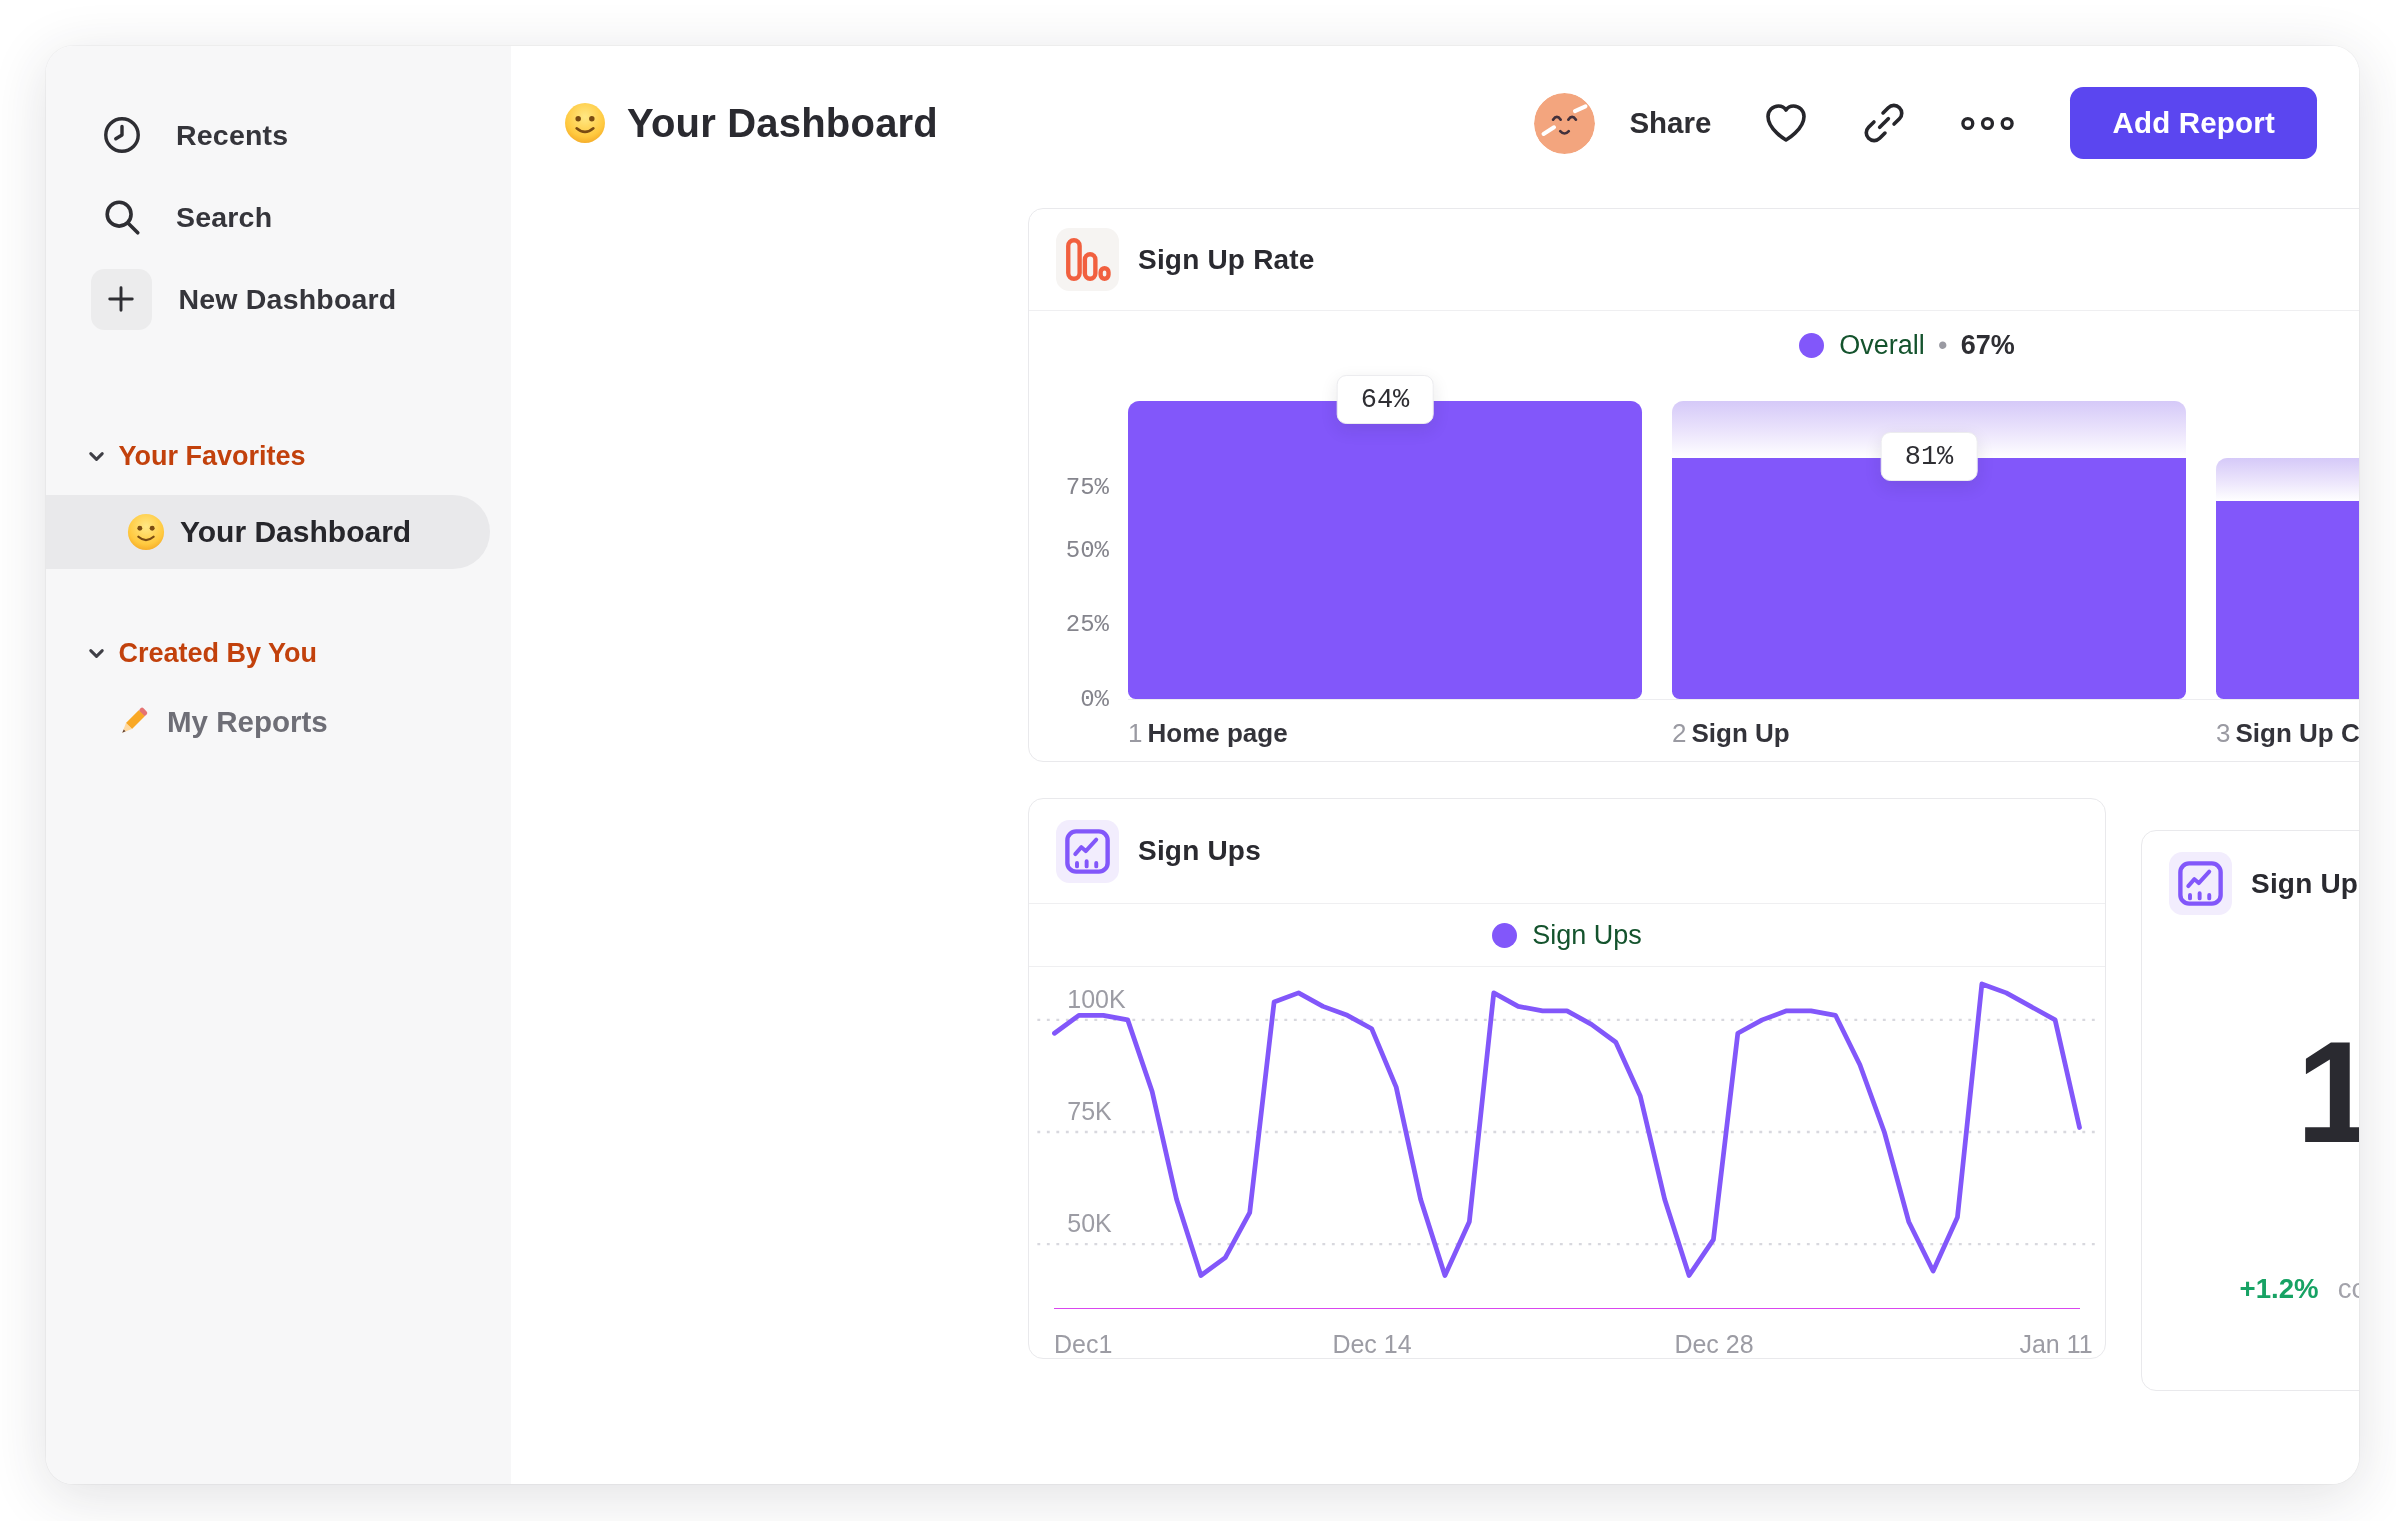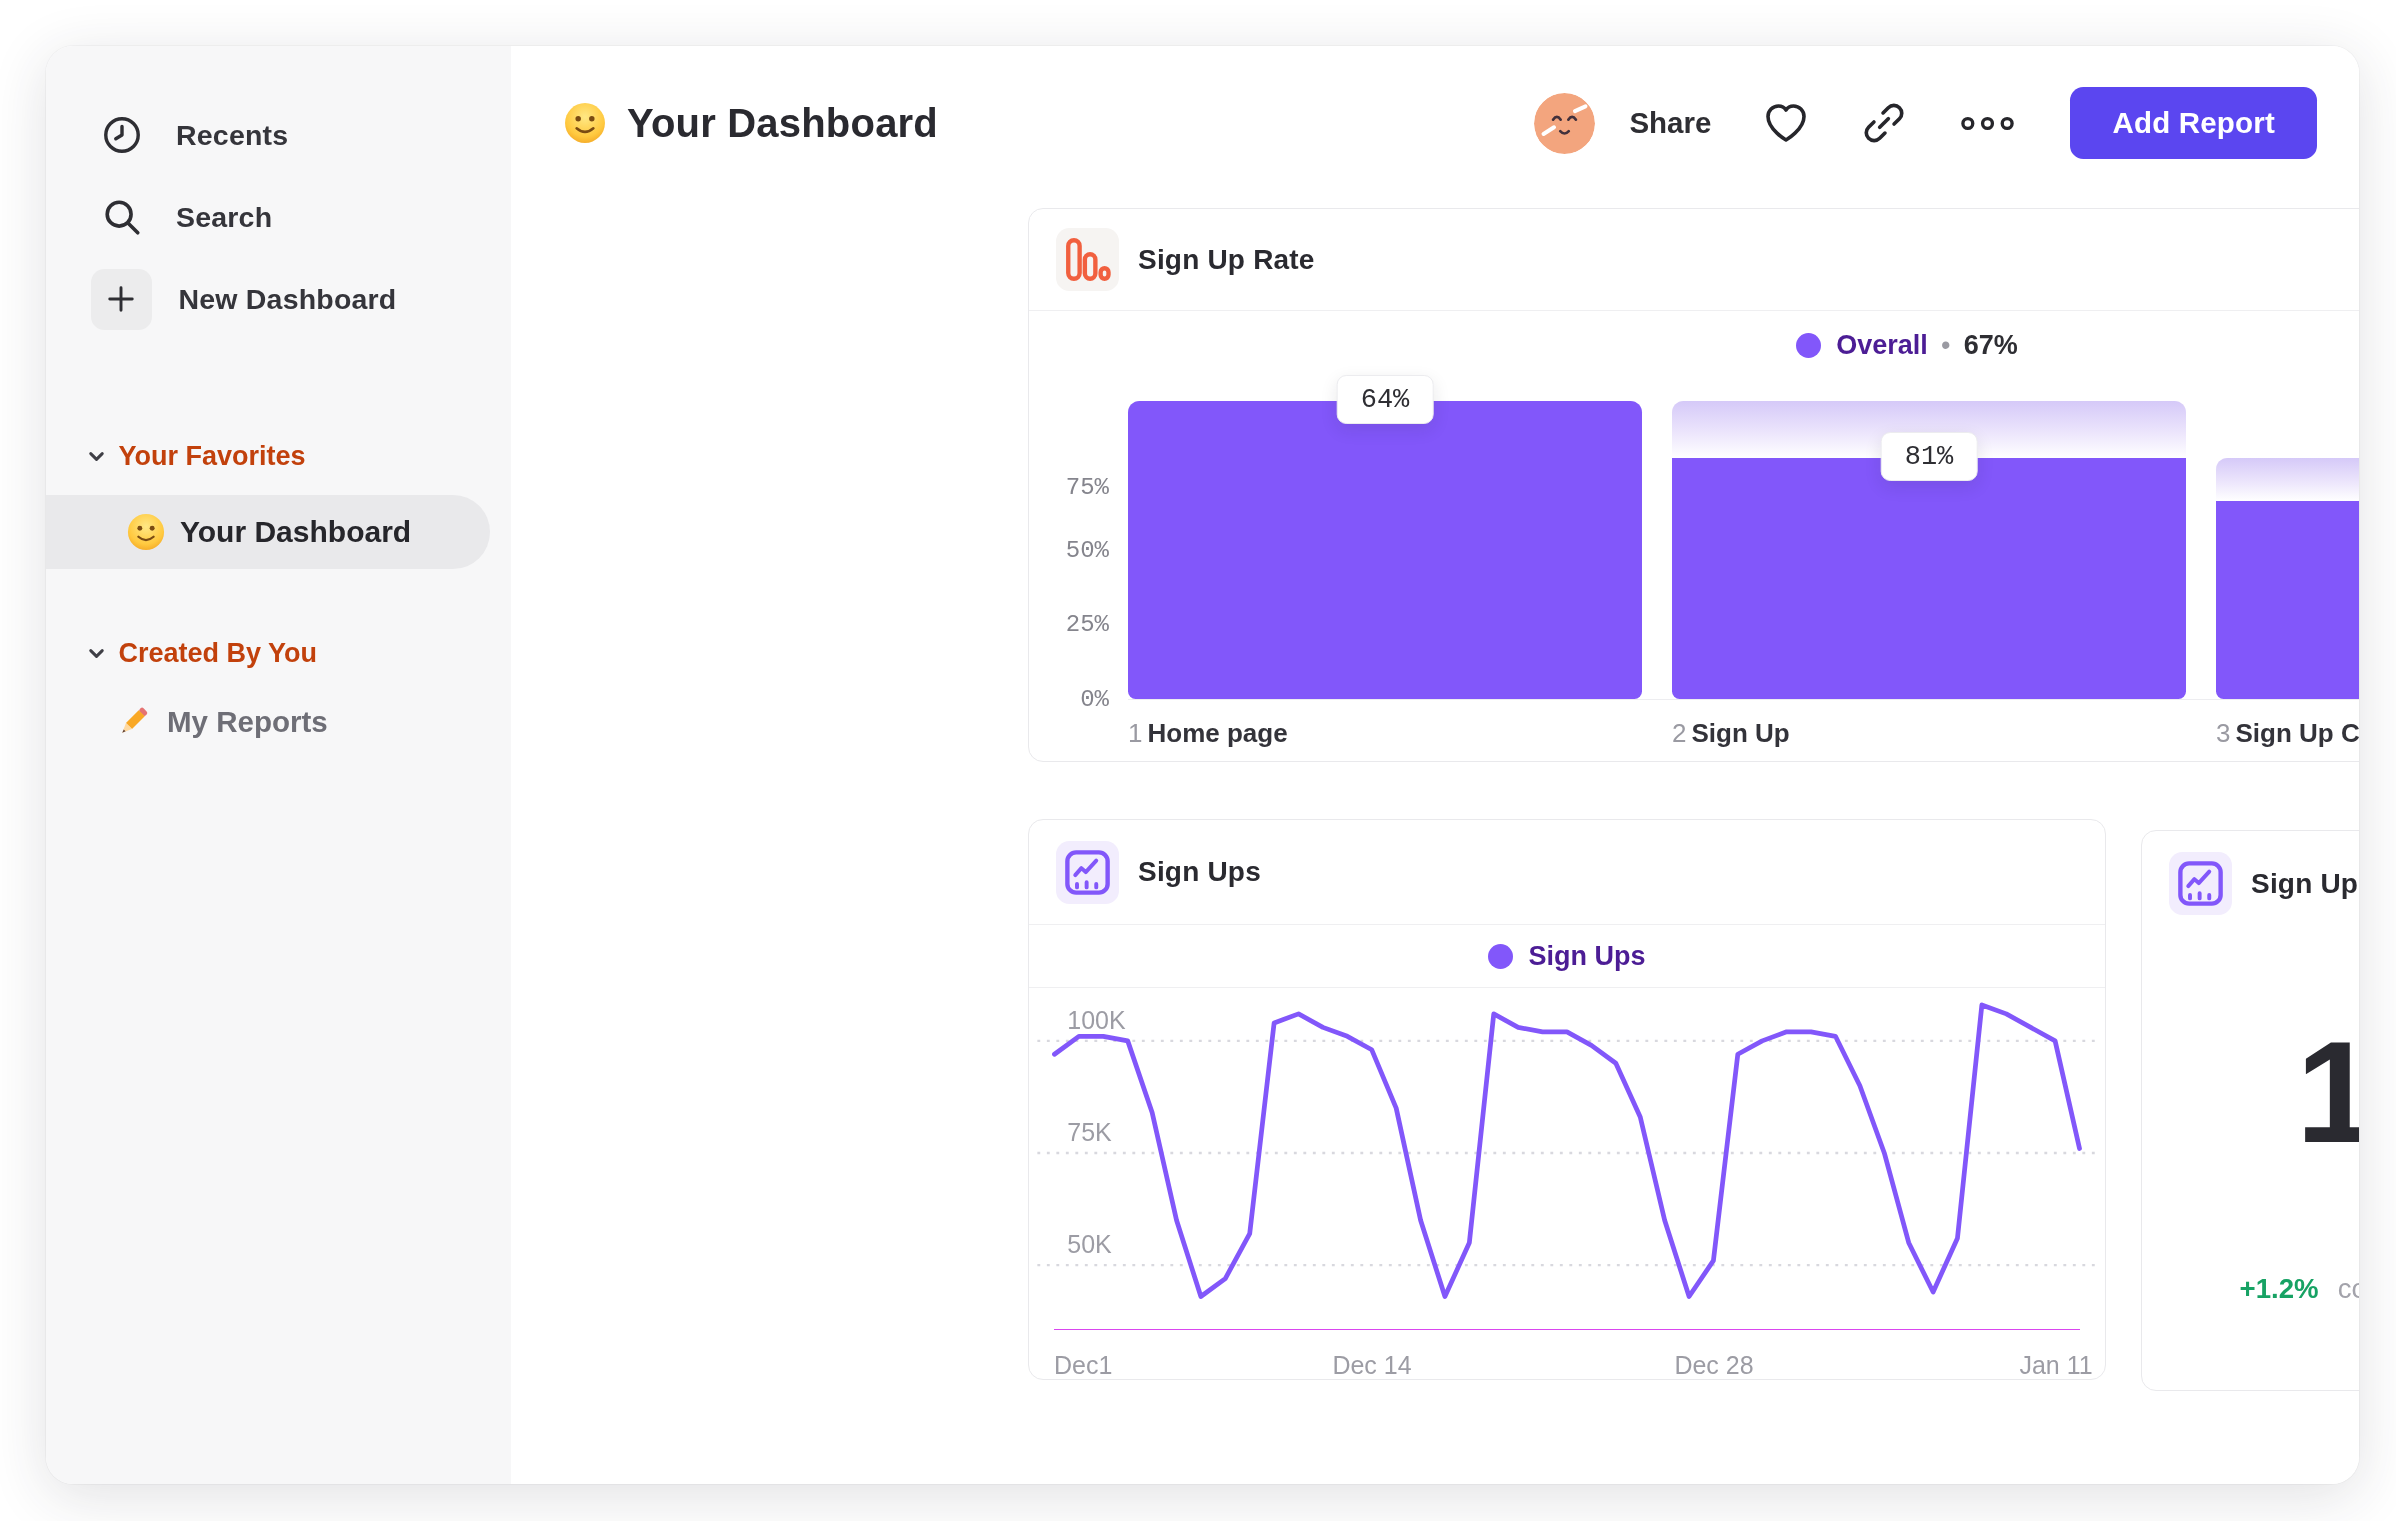--- a/index.html
+++ b/index.html
@@ -52,21 +52,21 @@
   
   .card { position:absolute; background:#fff; border:1px solid #e9e9ec; border-radius:15px; }
   .card-header { display:flex; align-items:center; padding:0 40px 0 27px; position:relative; }
   .card-icon { width:63px; height:63px; border-radius:13.3px; display:flex; align-items:center; justify-content:center; flex:none; }
   .card-icon.orange-bg { background:#f6f4f2; }
   .card-icon.purple-bg { background:#f2edfd; }
   .card-title { margin-left:19px; font-size:28px; font-weight:700; color:#2a2a30; letter-spacing:0.2px; }
 
   .legend-row { display:flex; align-items:center; justify-content:center; }
   .legend-dot { width:25px; height:25px; border-radius:50%; background:#8257fa; flex:none; }
-  .legend-text { margin-left:15px; font-size:27px; font-weight:700; color:#4c1d95; }
+  .legend-text { margin-left:15px; font-size:27px; font-weight:400; color:#14532d; }
   .legend-sep { margin:0 13.3px; font-size:27px; color:#9a9aa2; }
   .legend-val { font-size:27px; font-weight:600; color:#2e2e33; }
 
   
   #card-funnel { left:517px; top:162px; width:1758px; height:554px; }
   #card-funnel .card-header { height:102px; border-bottom:1px solid #efeff1; }
   #card-funnel .legend-row { height:68px; }
   .funnel-chart { position:absolute; left:0; right:0; top:171px; bottom:0; }
   .funnel-axis { position:absolute; left:0; top:21px; width:80px; height:298px; }
   .funnel-tick { position:absolute; right:0; transform:translateY(-50%); font-family:"Liberation Mono", monospace; font-size:24px; color:#85858d; }
@@ -78,21 +78,21 @@
     background:linear-gradient(180deg,#d5c9f8 0%, #ece5fc 55%, #ffffff 100%); }
   .funnel-solid { position:absolute; left:0; right:0; bottom:0; background:#8257fa; border-radius:0 0 7.6px 7.6px; }
   .funnel-tip { position:absolute; left:50%; transform:translateX(-50%); background:#ffffff; border:1px solid #ececef;
     border-radius:9.5px; padding:8.6px 23px; font-family:"Liberation Mono", monospace; font-size:27px; color:#2e2e33;
     box-shadow:0 5.7px 17px rgba(30,30,40,.10); white-space:nowrap; }
   .funnel-label { margin-top:19px; font-size:26px; display:flex; align-items:baseline; }
   .funnel-label .step-num { color:#9a9aa2; }
   .funnel-label .step-name { margin-left:5px; color:#33333a; font-weight:700; }
 
   
-  #card-line { left:517px; top:773px; width:1078px; height:561px; }
+  #card-line { left:517px; top:752px; width:1078px; height:561px; }
   #card-line .card-header { height:105px; border-bottom:1px solid #efeff1; }
   #card-line .legend-row { height:63px; border-bottom:1px solid #efeff1; }
   .line-area { position:absolute; left:0; right:0; top:167px; bottom:0; }
   .line-plot { position:absolute; left:25px; right:25px; top:0; height:323px; }
   .line-plot svg { position:absolute; inset:0; overflow:visible; }
   .line-ylabel { position:absolute; left:13.3px; transform:translateY(-100%); font-size:25px; color:#9c9ca4; padding-bottom:5.7px; }
   .line-xrow { position:absolute; left:25px; right:25px; top:342px; height:51px; border-top:1px solid #d946ef; }
   .line-xlabel { position:absolute; top:21px; font-size:25px; color:#9c9ca4; white-space:nowrap; }
 
   

